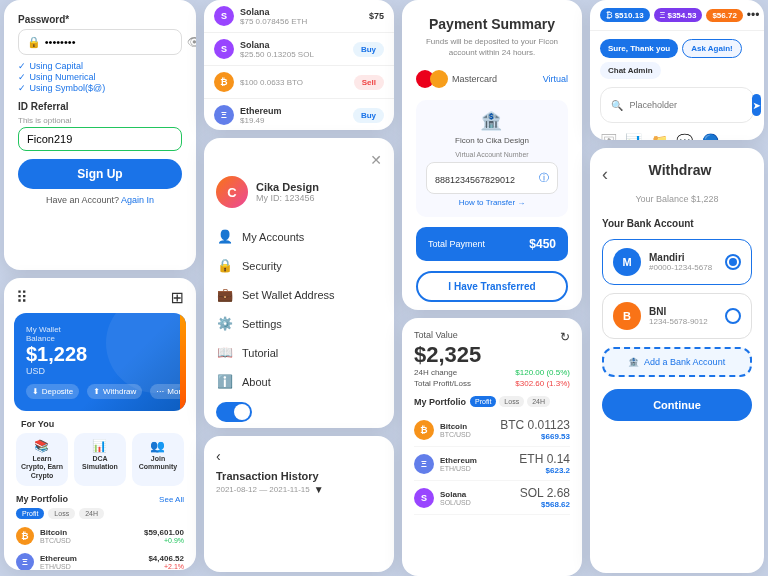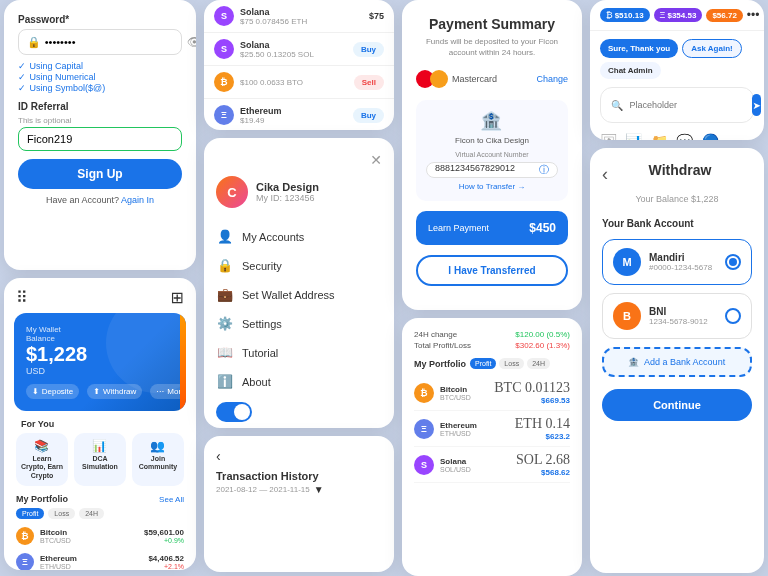--- a/index.html
+++ b/index.html
@@ -194,23 +194,23 @@
     .payment-method { display: flex; align-items: center; justify-content: space-between; margin-bottom: 12px; }
     .mastercard-logo { display: flex; align-items: center; gap: 4px; }
     .mc-circle1 { width: 18px; height: 18px; border-radius: 50%; background: #eb001b; }
     .mc-circle2 { width: 18px; height: 18px; border-radius: 50%; background: #f79e1b; margin-left: -8px; }
     .mc-label { font-size: 9px; color: #555; }
     .change-link { font-size: 9px; color: #1a73e8; cursor: pointer; }
     .recipient-section { background: #f8f9ff; border-radius: 10px; padding: 10px; margin-bottom: 10px; }
     .recipient-icon { text-align: center; font-size: 18px; margin-bottom: 4px; }
     .recipient-label { font-size: 8px; color: #555; text-align: center; margin-bottom: 6px; }
     .account-input {
-      display: flex; align-items: flex-start; justify-content: space-between;
+      display: flex; align-items: flex-end; justify-content: space-between;
       background: #fff; border: 1px solid #e0e0e0; border-radius: 8px;
-      padding: 0 8px; margin-bottom: 4px;
+      padding: 8px 8px; margin-bottom: 4px;
     }
     .account-number { font-size: 9px; color: #333; font-weight: 500; }
     .info-icon { font-size: 10px; color: #1a73e8; }
     .how-transfer { font-size: 8px; color: #1a73e8; text-align: center; cursor: pointer; }
     .total-payment-row {
       background: #1a73e8; border-radius: 10px;
       display: flex; justify-content: space-between; align-items: center;
       padding: 10px 12px; margin-bottom: 10px;
     }
     .total-label { font-size: 9px; color: #fff; }
@@ -243,21 +243,21 @@
     .portfolio-item { display: flex; align-items: center; gap: 6px; padding: 5px 0; border-bottom: 1px solid #f5f5f5; }
     .portfolio-icon {
       width: 20px; height: 20px; border-radius: 50%;
       display: flex; align-items: center; justify-content: center;
       font-size: 9px; font-weight: 700; flex-shrink: 0;
     }
     .portfolio-info { flex: 1; }
     .portfolio-name { font-size: 8px; font-weight: 600; color: #333; }
     .portfolio-pair { font-size: 7px; color: #999; }
     .portfolio-val { text-align: right; }
-    .portfolio-amount { font-size: 14px; color: #555; font-family: Liberation Serif, serif; }
+    .portfolio-amount { font-size: 12px; color: #555; }
     .portfolio-usd { font-size: 8px; font-weight: 600; color: #1a73e8; }
 
     
     #panel-chat-header {
       left: 590px; top: 0; width: 174px; height: 140px;
       padding: 0;
     }
     .chat-header-row {
       display: flex; align-items: center; gap: 4px;
       padding: 8px 10px; border-bottom: 1px solid #f0f0f0;
@@ -556,40 +556,47 @@
 
 <div class="panel" id="panel-payment">
   <div class="payment-title">Payment Summary</div>
   <div class="payment-desc">Funds will be deposited to your Ficon account within 24 hours.</div>
   <div class="payment-method">
     <div class="mastercard-logo">
       <div class="mc-circle1"></div>
       <div class="mc-circle2"></div>
       <span class="mc-label">Mastercard</span>
     </div>
-    <span class="change-link">Change</span>
+    <span class="change-link">Virtual</span>
   </div>
   <div class="recipient-section">
     <div class="recipient-icon">🏦</div>
     <div class="recipient-label">Ficon to Cika Design</div>
     <div style="font-size:7px;color:#888;text-align:center;margin-bottom:4px;">Virtual Account Number</div>
     <div class="account-input">
       <span class="account-number">8881234567829012</span>
       <span class="info-icon">ⓘ</span>
     </div>
     <div class="how-transfer">How to Transfer →</div>
   </div>
   <div class="total-payment-row">
-    <span class="total-label">Learn Payment</span>
+    <span class="total-label">Total Payment</span>
     <span class="total-amount">$450</span>
   </div>
   <button class="transferred-btn">I Have Transferred</button>
 </div>
 
 <div class="panel" id="panel-portfolio">
+  <div style="display:flex;justify-content:space-between;align-items:flex-start;">
+    <div>
+      <div class="tv-label">Total Value</div>
+      <div class="tv-value">$2,325</div>
+    </div>
+    <span class="refresh-icon">↻</span>
+  </div>
   <div class="tv-stats">
     <div class="tv-stat-row">
       <span class="tv-stat-label">24H change</span>
       <span class="tv-stat-pos">$120.00 (0.5%)</span>
     </div>
     <div class="tv-stat-row">
       <span class="tv-stat-label">Total Profit/Loss</span>
       <span class="tv-stat-neg">$302.60 (1.3%)</span>
     </div>
   </div>

